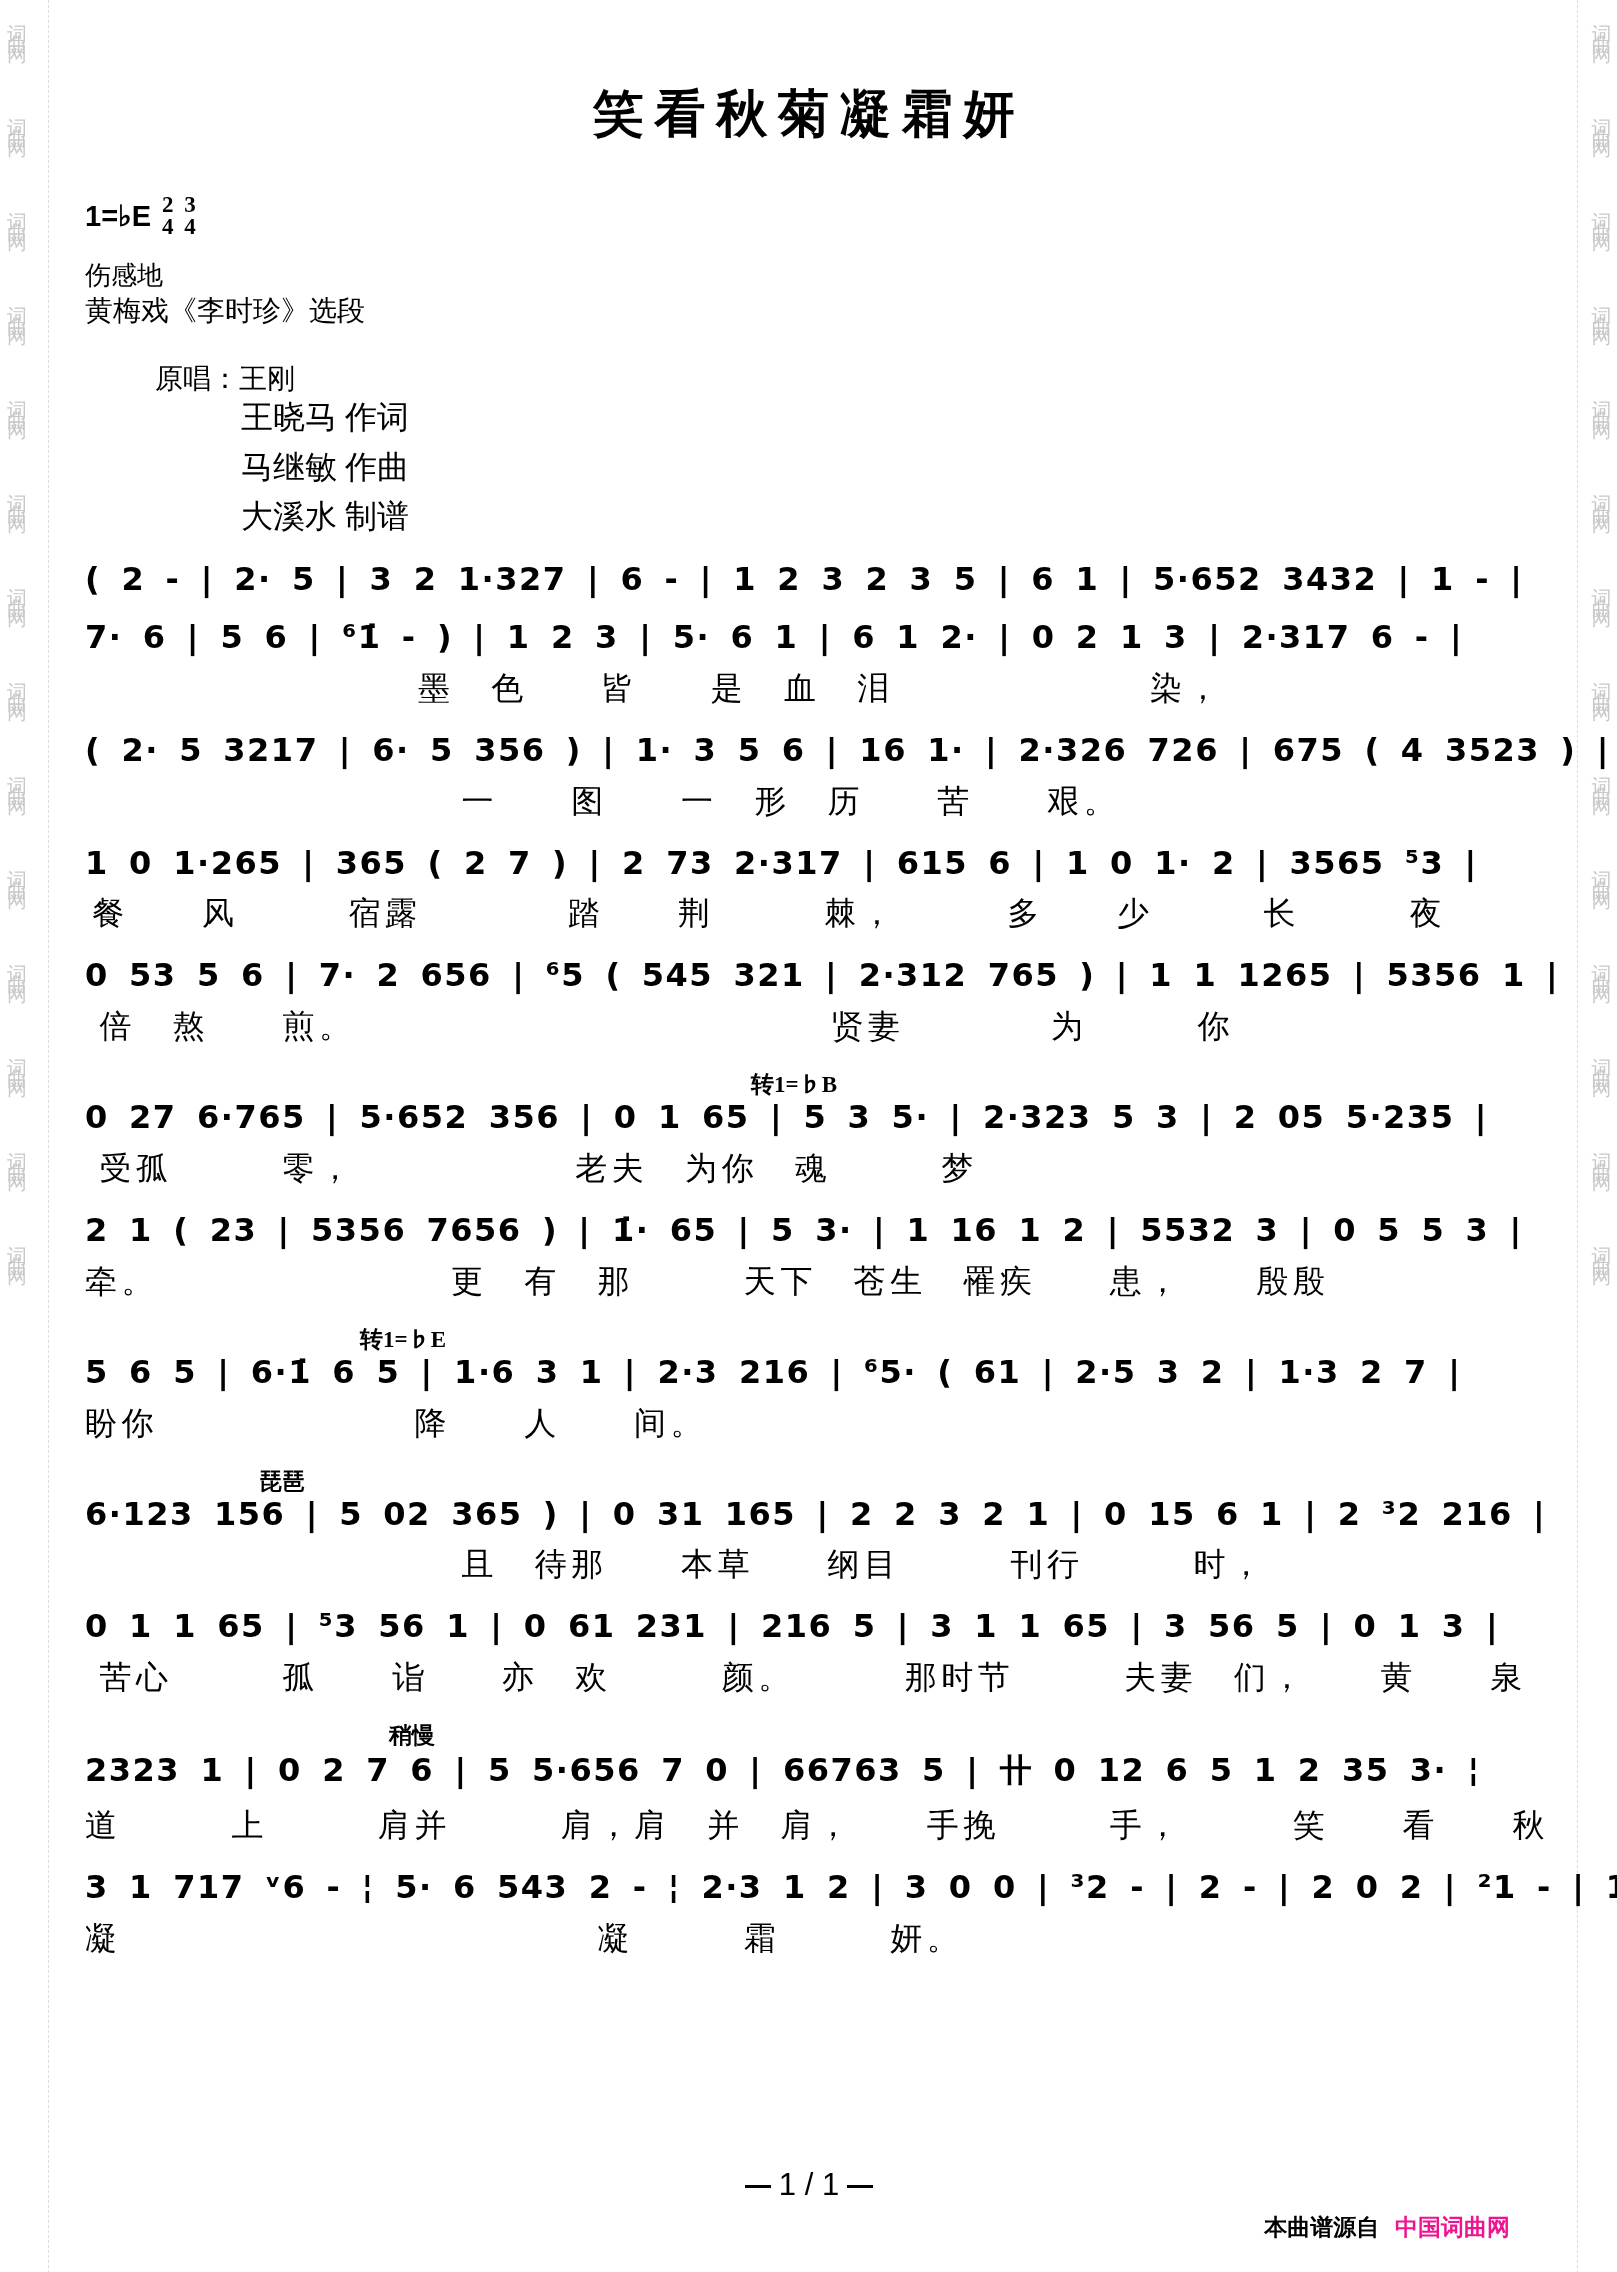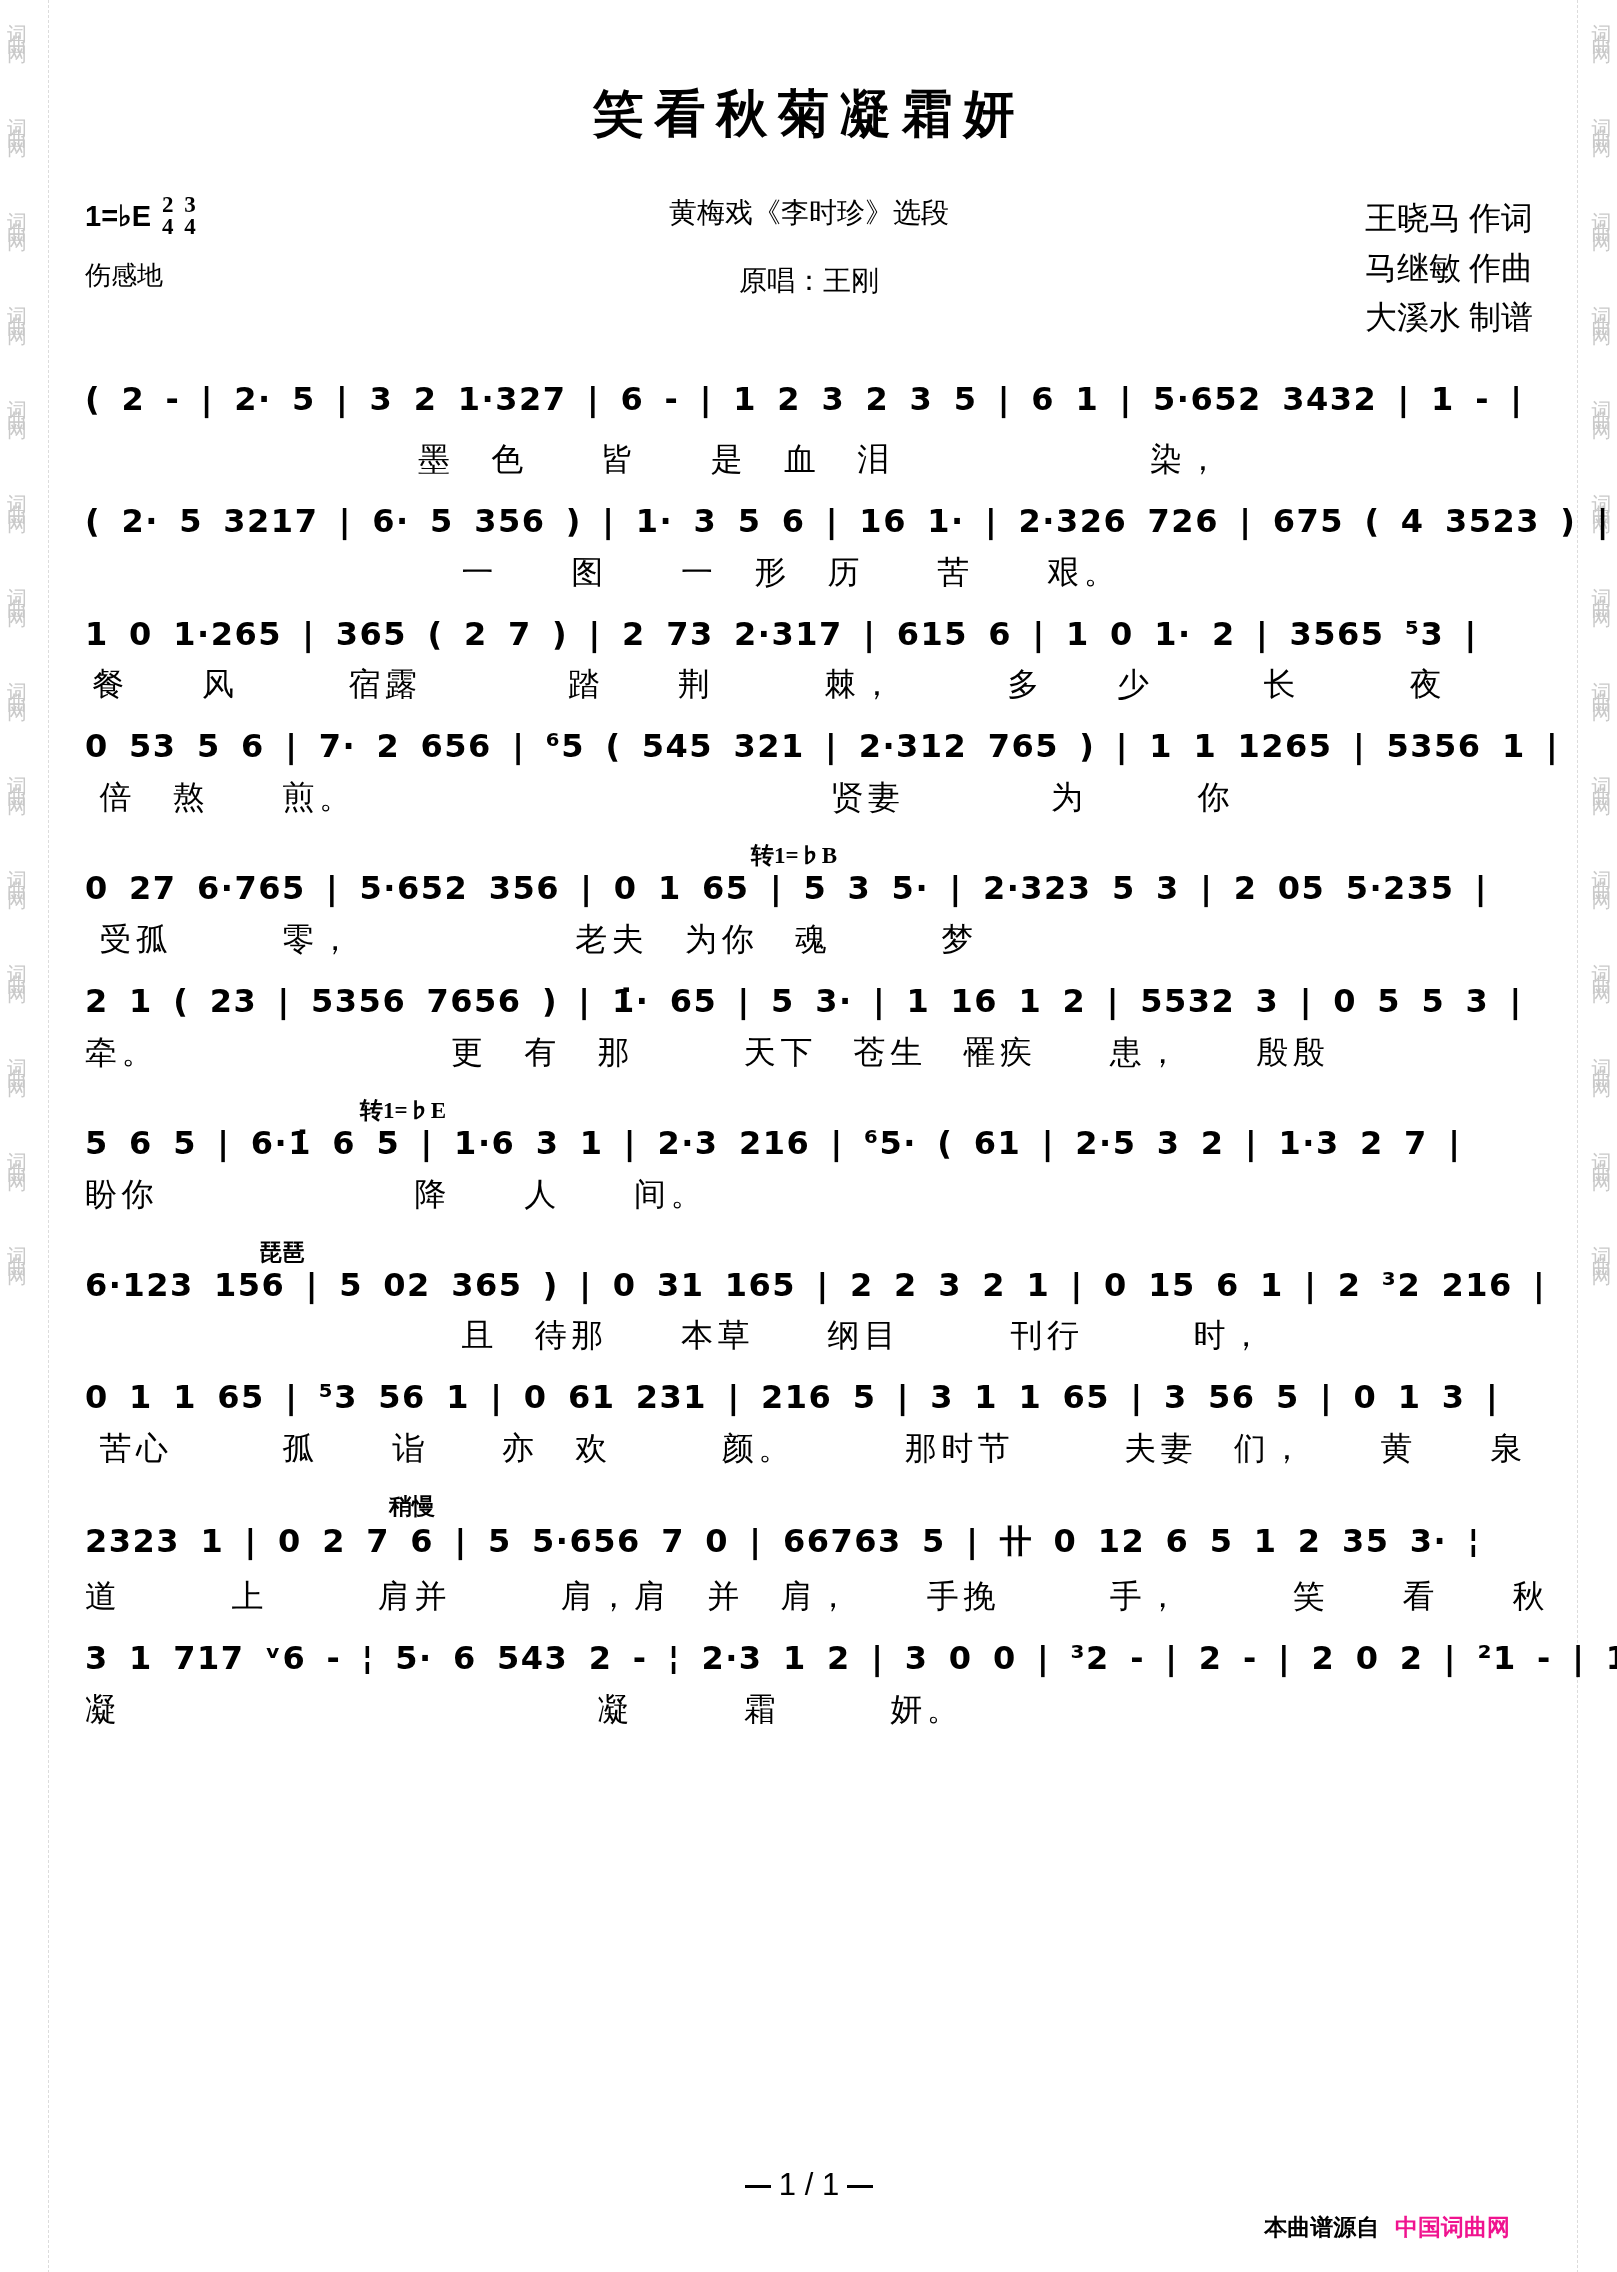--- a/index.html
+++ b/index.html
@@ -22,21 +22,21 @@
 
   .page{position:absolute;left:85px;right:85px;top:9px;}
 
   .title{
     text-align:center;margin-top:71px;font-size:51px;font-weight:bold;
     letter-spacing:10.8px;font-family:"Liberation Serif",serif;
   }
 
   .header-row{
     display:flex;justify-content:space-between;align-items:flex-start;
-    margin-top:45px;margin-bottom:37px;
+    margin-top:45px;margin-bottom:18px;flex-direction:column;
   }
   .key-block{width:324px;font-family:"Liberation Sans",sans-serif;}
   .key-line{display:flex;align-items:center;gap:10.8px;}
   .key-sig{font-size:29px;font-weight:bold;}
   .meter{display:inline-flex;flex-direction:column;align-items:center;
          font-size:23px;font-weight:bold;line-height:0.95;font-family:"Liberation Serif",serif;}
   .tempo{margin-top:20px;font-size:26px;font-family:"Liberation Serif",serif;}
   .center-block{flex:1;text-align:center;font-size:28px;line-height:1;}
   .center-block .subtitle{margin-top:4.6px;}
   .center-block .singer{margin-top:40px;}
@@ -113,20 +113,21 @@
     </div>
   </div>
 
   <div class="score">
 
     <div class="system">
       <div class="notation">( 2 - | 2· 5 | 3 2 1·327 | 6 - | 1 2 3 2 3 5 | 6 1 | 5·652 3432 | 1 - |</div>
     </div>
 
     <div class="system">
+      <div class="notation">7· 6 | 5 6 | ⁶1̇ - ) | 1 2 3 | 5· 6 1 | 6 1 2· | 0 2 1 3 | 2·317 6 - |</div>
       <div class="lyrics" style="margin-left:23%">墨　色　　皆　　是　血　泪　　　　　　　染，</div>
     </div>
 
     <div class="system">
       <div class="notation">( 2· 5 3217 | 6· 5 356 ) | 1· 3 5 6 | 16 1· | 2·326 726 | 675 ( 4 3523 ) |</div>
       <div class="lyrics" style="margin-left:26%">一　　图　　一　形　历　　苦　　艰。</div>
     </div>
 
     <div class="system">
       <div class="notation">1 0 1·265 | 365 ( 2 7 ) | 2 73 2·317 | 615 6 | 1 0 1· 2 | 3565 ⁵3 |</div>

